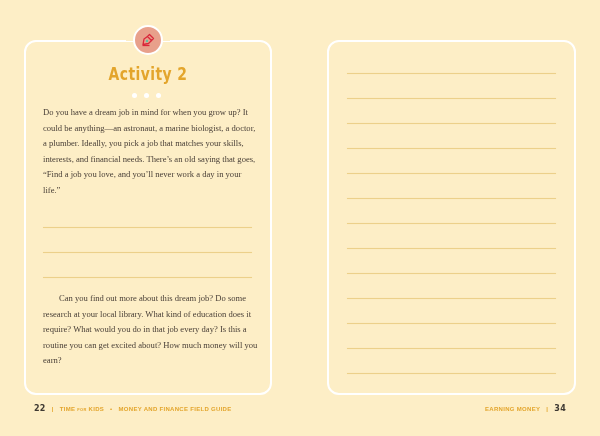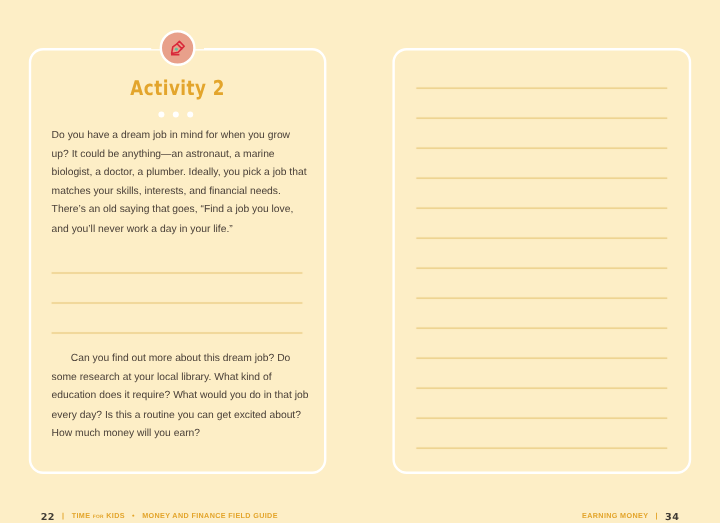--- a/index.html
+++ b/index.html
@@ -29,32 +29,32 @@
     .title {
       position:absolute; left:24px; width:248px; top:64px; text-align:center;
       color:#e3a52c; font-family:"DejaVu Sans", sans-serif; font-weight:bold;
       font-size:17px; letter-spacing:0.5px; transform:scaleX(0.82);
     }
     .dots { position:absolute; top:93px; left:132px; display:flex; gap:7px; }
     .dot { width:5px; height:5px; border-radius:50%; background:#ffffff; }
 
     .para {
       position:absolute; left:43px; width:215px; color:#4a4038;
-      font-size:8.6px; line-height:15.5px;
+      font-size:8.6px; line-height:15.5px;font-family:Liberation Serif, serif;
     }
     #para1 { top:105px; }
     #para2 { top:291px; text-indent:16px; }
 
     .wline {
       position:absolute; height:1px; background:#ecd08a;
       box-shadow:0 0 1px #f3dca2;
     }
 
     .footer {
-      position:absolute; top:426px; font-size:6px; font-weight:bold;
+      position:absolute; top:404px; font-size:6px; font-weight:bold;
       letter-spacing:0.3px; color:#e3a52c; display:flex; align-items:center; gap:6px;
     }
     .pgnum { color:#3f3a33; font-size:8px; font-weight:bold; font-family:"DejaVu Sans", sans-serif; }
     .sep { color:#e3a52c; }
     .small-for { font-size:4px; }
   </style>
 </head>
 <body>
 
 <div class="card" id="left-card"></div>

